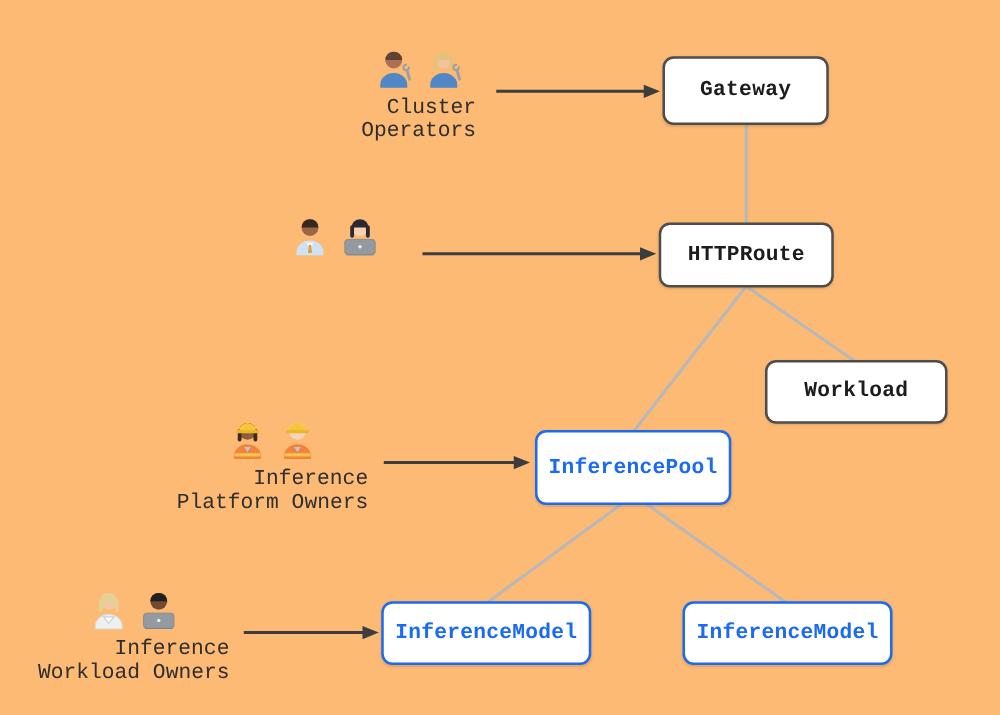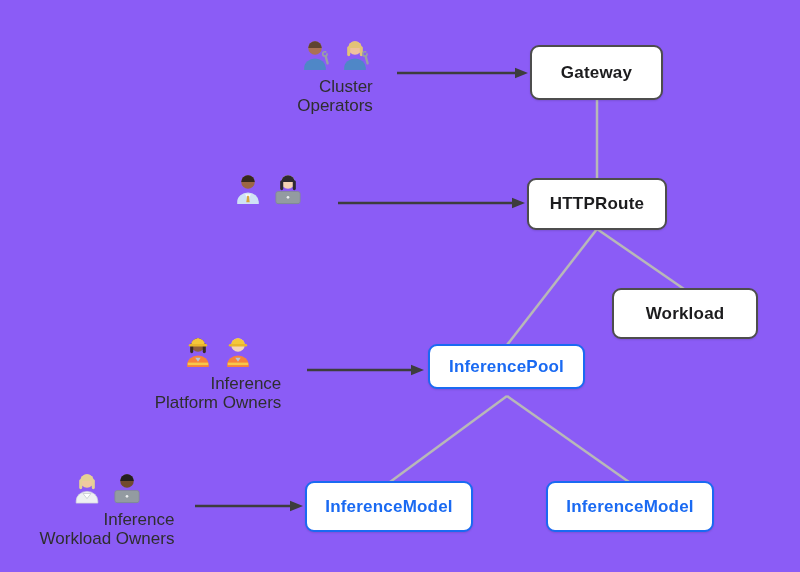--- a/index.html
+++ b/index.html
@@ -21,21 +21,21 @@
   }
   .actor-icons{display:flex;gap:4px;height:38px;align-items:flex-end;margin-bottom:5px;}
   .actor-label{
     white-space:pre-line;text-align:right;color:var(--actor-label);
     font-size:17px;line-height:19px;font-weight:400;
   }
 </style>
 </head>
 <body>
 
-<div id="canvas" style="background: #8b5cf6;">
+<div id="canvas" style="background: #fdba74; font-family: Liberation Mono, monospace;">
 
   <svg id="edge-layer" viewBox="0 0 800 572" xmlns="http://www.w3.org/2000/svg">
       <polyline points="597,100 597,179" fill="none" stroke="#b8b8b8" stroke-width="2.5"></polyline>
       <polyline points="597,229 507,345" fill="none" stroke="#b8b8b8" stroke-width="2.5"></polyline>
       <polyline points="597,229 684,289" fill="none" stroke="#b8b8b8" stroke-width="2.5"></polyline>
       <polyline points="507,396 390,482" fill="none" stroke="#b8b8b8" stroke-width="2.5"></polyline>
       <polyline points="507,396 629,482" fill="none" stroke="#b8b8b8" stroke-width="2.5"></polyline>
       <g>
         <line x1="397" y1="73" x2="518" y2="73" stroke="#3d3d3d" stroke-width="2.5"></line>
         <polygon points="528,73 515,67.7 515,78.3" fill="#3d3d3d"></polygon>
@@ -56,21 +56,21 @@
 
   <div class="node core" style="left: 530px; top: 45px; width: 133px; height: 55px;">
     <span>Gateway</span>
   </div>
   <div class="node core" style="left: 527px; top: 178px; width: 140px; height: 52px; align-items: center;">
     <span>HTTPRoute</span>
   </div>
   <div class="node core" style="left: 612px; top: 288px; width: 146px; height: 51px;">
     <span>Workload</span>
   </div>
-  <div class="node extension" style="left: 428px; top: 344px; width: 157px; height: 45px;">
+  <div class="node extension" style="left: 428px; top: 344px; width: 157px; height: 60px;">
     <span>InferencePool</span>
   </div>
   <div class="node extension" style="left: 305px; top: 481px; width: 168px; height: 51px;">
     <span>InferenceModel</span>
   </div>
   <div class="node extension" style="left: 546px; top: 481px; width: 168px; height: 51px;">
     <span>InferenceModel</span>
   </div>
 
   <div class="actor" style="left: 255px; top: 34px; width: 160px;">

